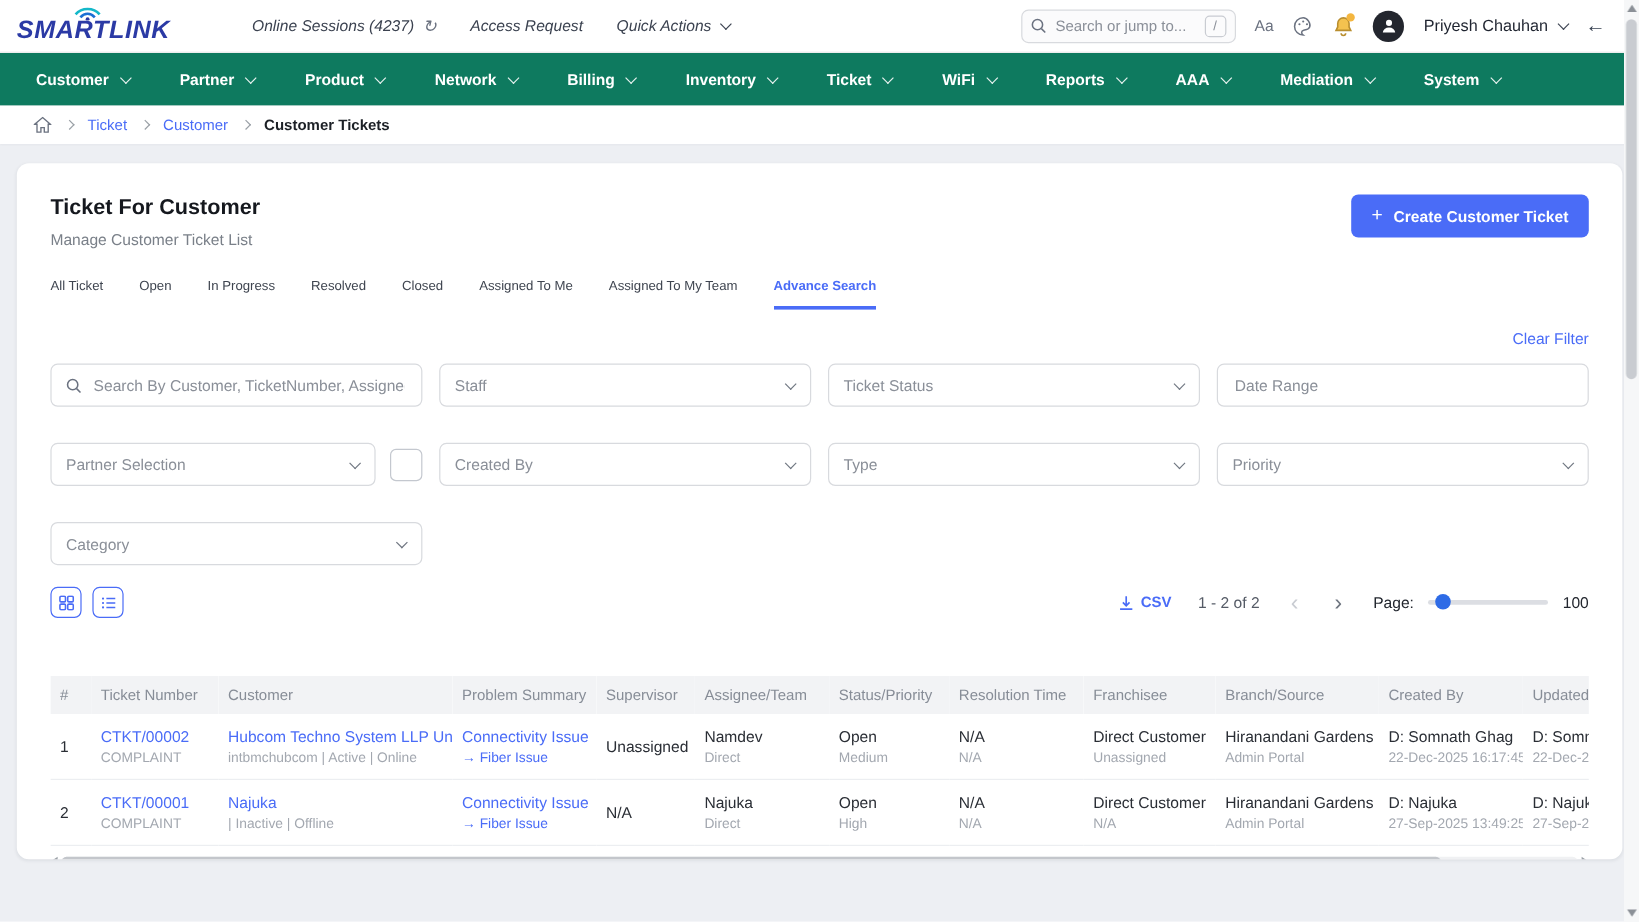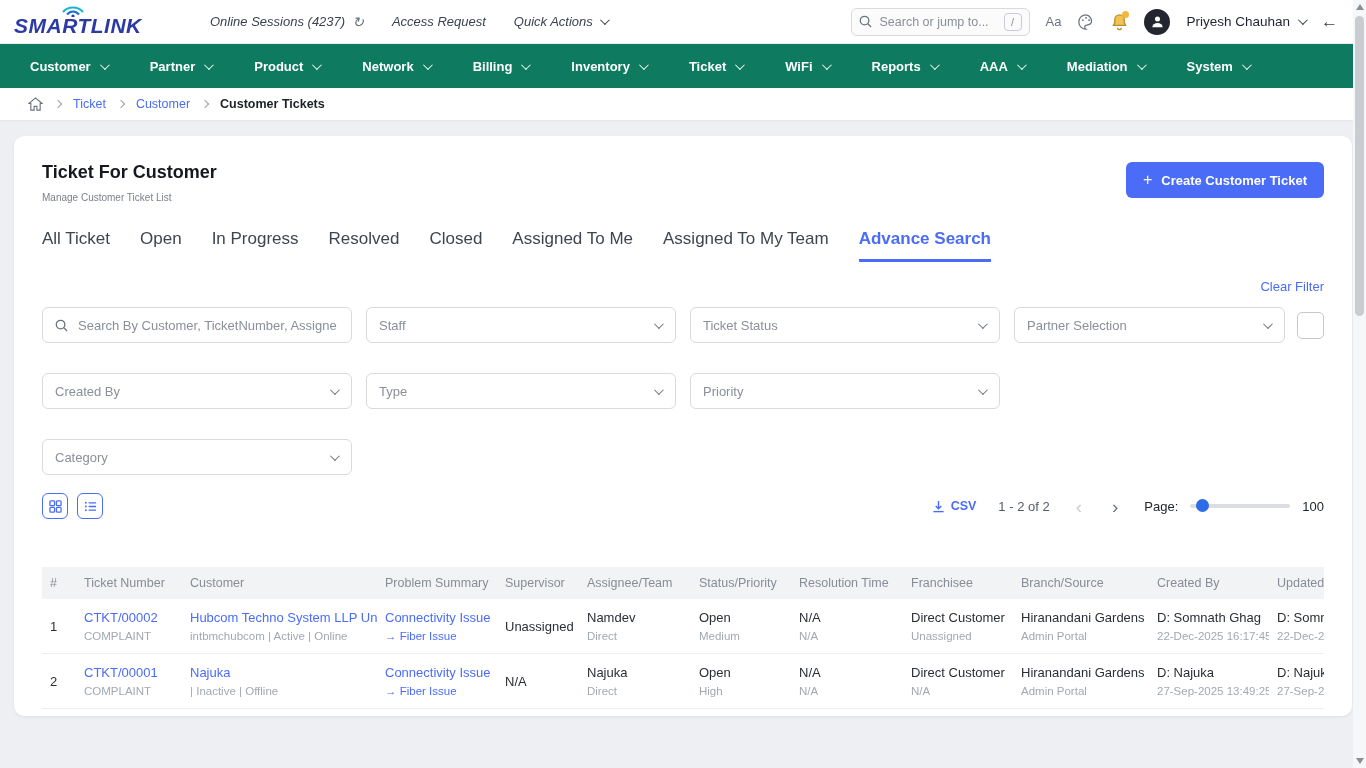--- a/index.html
+++ b/index.html
@@ -51,27 +51,27 @@
   .breadcrumb { height:32px; background:#fff; display:flex; align-items:center; gap:12px; padding:0 28px;
                 font-size:12.5px; box-shadow:0 1px 2px rgba(16,24,40,.05); }
   .bc-sep { color:#9aa0a6; }
   .bc-link { color:#4a6cf7; cursor:pointer; }
   .bc-current { color:#1c2026; font-weight:700; }
   
   .content { padding:16px 14px 0; }
   .card { background:#fff; border-radius:10px; padding:26px 28px 14px; position:relative;
           box-shadow:0 1px 3px rgba(16,24,40,.07); height:580px; overflow:hidden; }
   .page-title { font-size:18px; font-weight:700; color:#15181e; }
-  .page-sub { font-size:10px; color:#7a8089; margin-top:9px; }
+  .page-sub { font-size:13px; color:#7a8089; margin-top:9px; }
   .create-btn { position:absolute; top:26px; right:28px; height:36px; background:#4a6cf7; color:#fff;
                 border:none; border-radius:6px; padding:0 17px; font-size:13px; font-weight:600;
                 display:flex; align-items:center; gap:9px; cursor:pointer; font-family:inherit; }
   .plus { font-size:16px; font-weight:400; }
   
-  .tabs { display:flex; gap:30px; margin-top:26px; font-size:17px; color:#3f4550; }
+  .tabs { display:flex; gap:30px; margin-top:26px; font-size:11px; color:#3f4550; }
   .tab { padding-bottom:10px; cursor:pointer; white-space:nowrap; }
   .tab.active { color:#4a6cf7; font-weight:600; border-bottom:3px solid #4a6cf7; }
   .clear-filter { text-align:right; margin:17px 0 13px; }
   .clear-filter span { color:#4a6cf7; cursor:pointer; font-size:13px;margin-top:20px; }
   
   .filter-grid { display:grid; grid-template-columns:repeat(4,1fr); column-gap:14px; row-gap:30px; }
   .fld { height:36px; border:1px solid #d8dade; border-radius:6px; background:#fff; display:flex;
          align-items:center; gap:8px; padding:0 12px; color:#8a8f98; font-size:13px; cursor:pointer; }
   .fld .ph { flex:1; overflow:hidden; white-space:nowrap; }
   .fld .chev { color:#6f7680; flex:0 0 auto; margin-right:2px; }
@@ -288,20 +288,23 @@
         </span>
         <input placeholder="Search By Customer, TicketNumber, Assignee, Priority" style="">
       </div>
       <div class="fld">
         <span class="ph">Staff</span>
         <span class="chev"></span>
       </div>
       <div class="fld">
         <span class="ph">Ticket Status</span>
         <span class="chev"></span>
+      </div>
+      <div class="fld">
+        <input placeholder="Date Range" style="">
       </div>
 
       <div class="partner-wrap">
         <div class="fld">
           <span class="ph">Partner Selection</span>
           <span class="chev"></span>
         </div>
         <span class="chkbox"></span>
       </div>
       <div class="fld">

